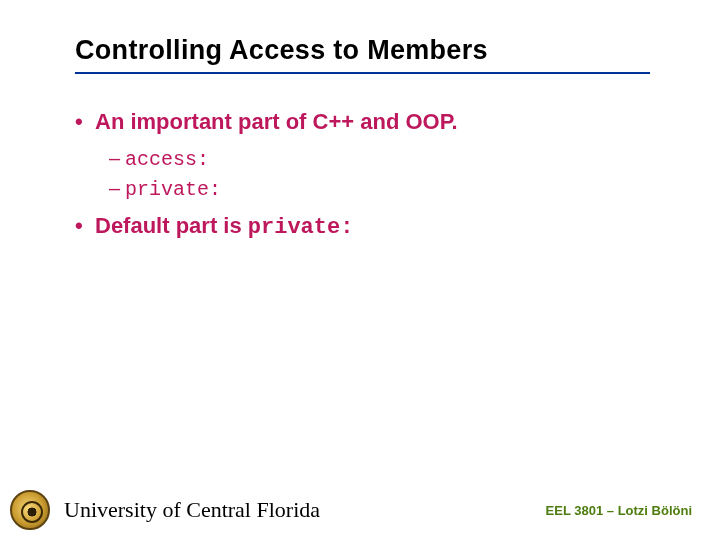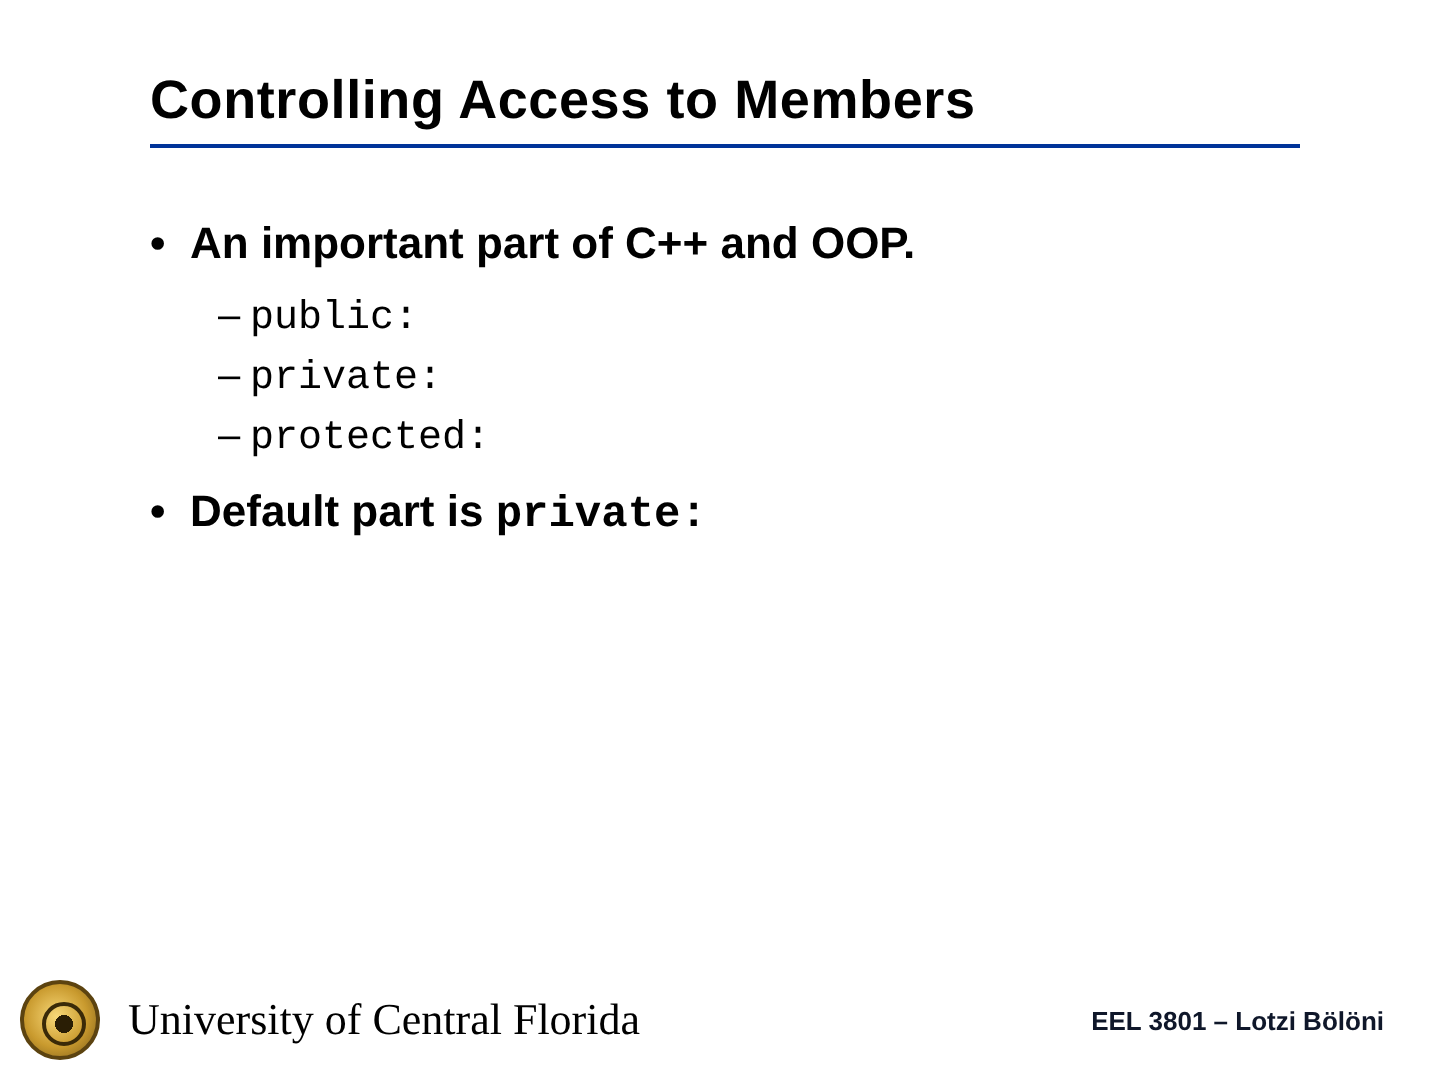--- a/index.html
+++ b/index.html
@@ -21,21 +21,21 @@
     color: #000;
     letter-spacing: 0.3px;
     margin-bottom: 6px;
   }
   .title-rule {
     border: none;
     border-top: 2.5px solid #003399;
     width: 575px;
     margin-bottom: 34px;
   }
-  .content { font-size: 22px; font-weight: 700; color: #000000; line-height: 1.28; }
+  .content { font-size: 22px; font-weight: 700; color: #be185d; line-height: 1.28; }
   .bullet-l1 { position: relative; padding-left: 20px; margin-bottom: 2px; }
   .bullet-l1::before {
     content: "•";
     position: absolute;
     left: 0;
     top: 0;
     font-size: 22px;
     font-weight: 700;
   }
   .sub-block { margin: 8px 0 8px 34px; }
@@ -84,40 +84,39 @@
     font-family: "Times New Roman", Times, serif;
     font-size: 22px;
     color: #000;
     margin-left: 14px;
     font-weight: 400;
   }
   .course {
     margin-left: auto;
     font-size: 13px;
     font-weight: 700;
-    color: #0f172a;
+    color: #4d7c0f;
   }
 </style>
 </head>
 <body>
 
 <div class="slide">
 
   <h1 class="title">Controlling Access to Members</h1>
   <hr class="title-rule">
 
   <div class="content">
 
     <div class="bullet-l1">An important part of C++ and OOP.</div>
 
 
     <div class="sub-block">
-      <div class="bullet-l2"><span class="code">public:</span></div>
+      <div class="bullet-l2"><span class="code">access:</span></div>
       <div class="bullet-l2"><span class="code">private:</span></div>
-      <div class="bullet-l2"><span class="code">protected:</span></div>
     </div>
 
     <div class="bullet-l1"><span>Default part is </span><span class="code">private:</span></div>
 
   </div>
 
   <div class="footer">
     <div class="logo"></div>
     <div class="uni">University of Central Florida</div>
     <div class="course">EEL 3801 – Lotzi Bölöni</div>

